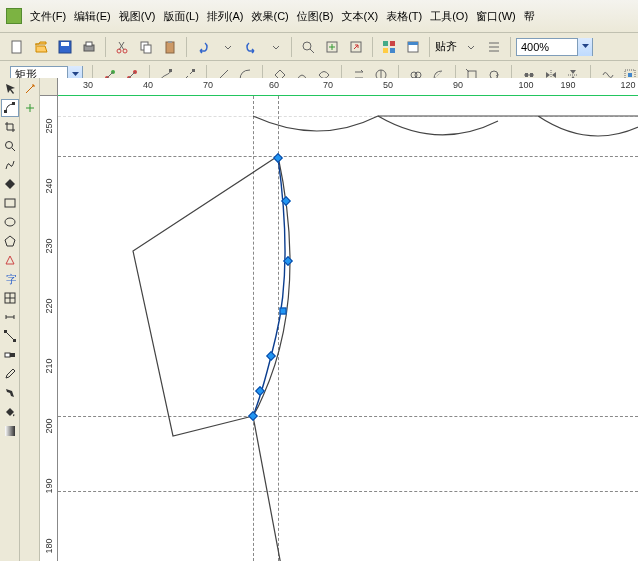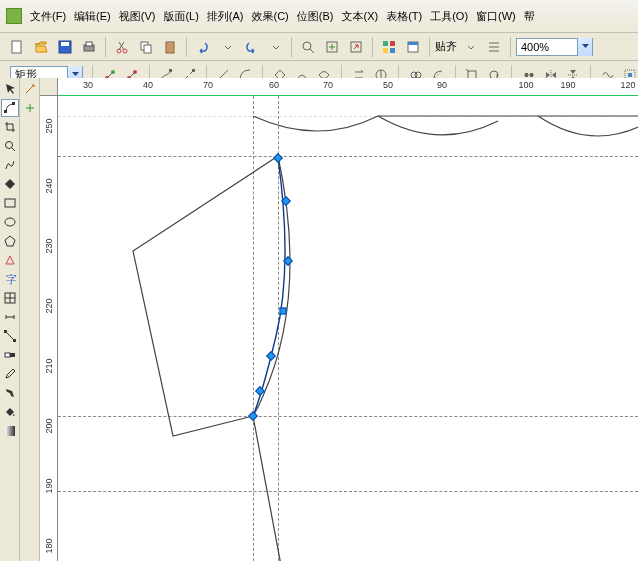--- a/index.html
+++ b/index.html
@@ -440,21 +440,21 @@
 
   <div class="canvaswrap">
     <div class="corner"></div>
     <div class="hruler">
       <span class="tick" style="left:30px">30</span>
       <span class="tick" style="left:90px">40</span>
       <span class="tick" style="left:150px">70</span>
       <span class="tick" style="left:216px">60</span>
       <span class="tick" style="left:270px">70</span>
       <span class="tick" style="left:330px">50</span>
-      <span class="tick" style="left:384px">90</span>
+      <span class="tick" style="left:400px">90</span>
       <span class="tick" style="left:468px">100</span>
       <span class="tick" style="left:510px">190</span>
       <span class="tick" style="left:570px">120</span>
     </div>
     <div class="vruler">
       <span class="tick" style="top:30px">250</span>
       <span class="tick" style="top:90px">240</span>
       <span class="tick" style="top:150px">230</span>
       <span class="tick" style="top:210px">220</span>
       <span class="tick" style="top:270px">210</span>

